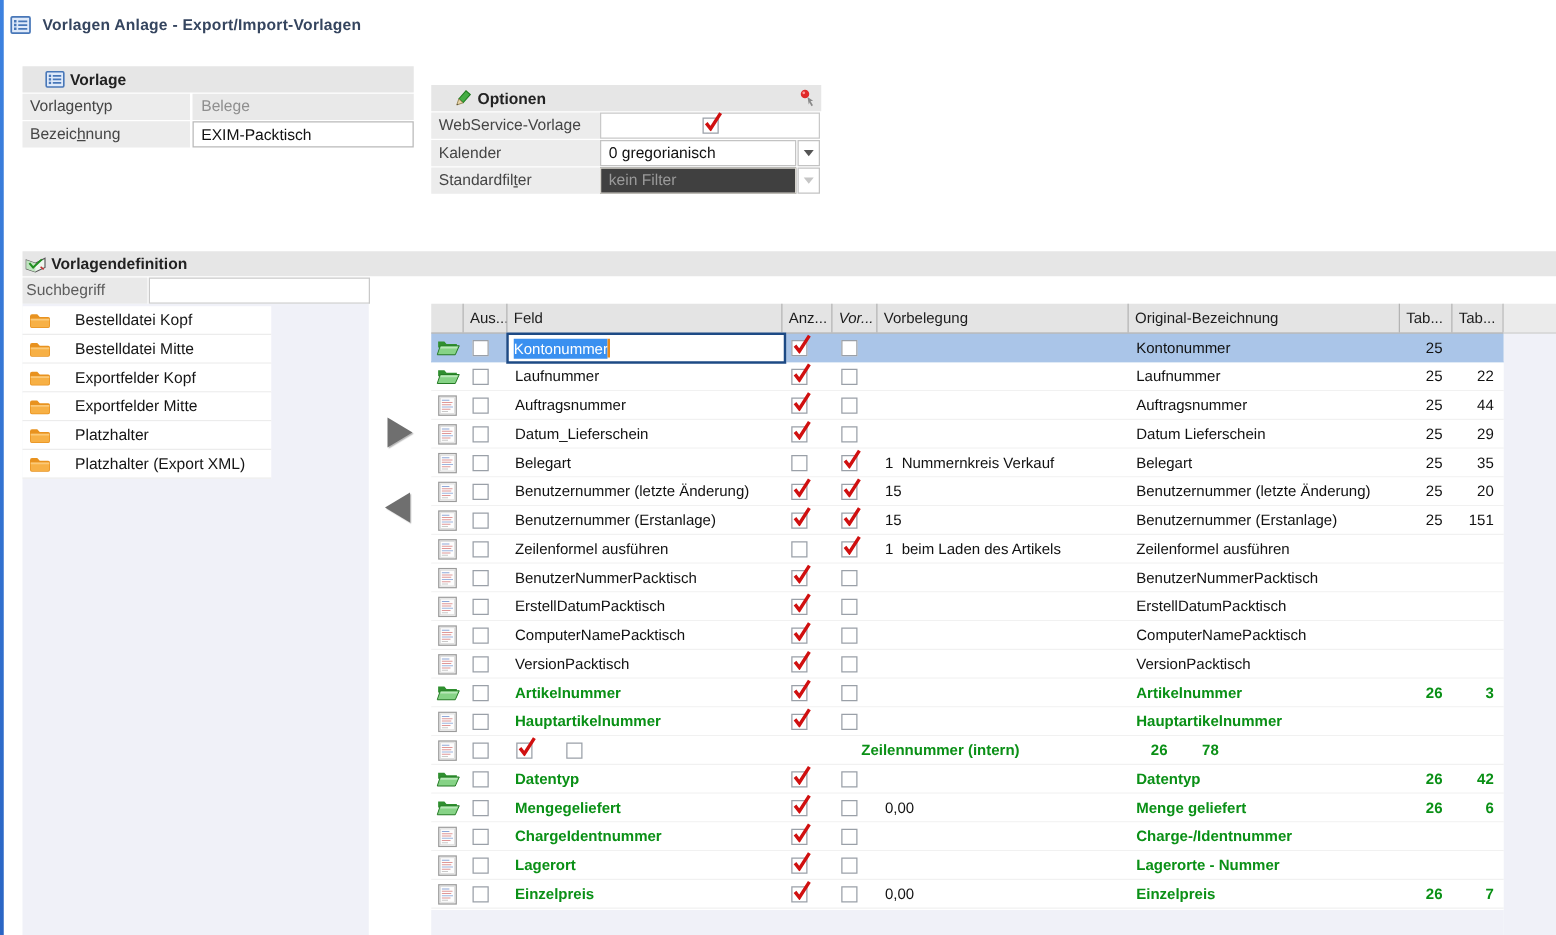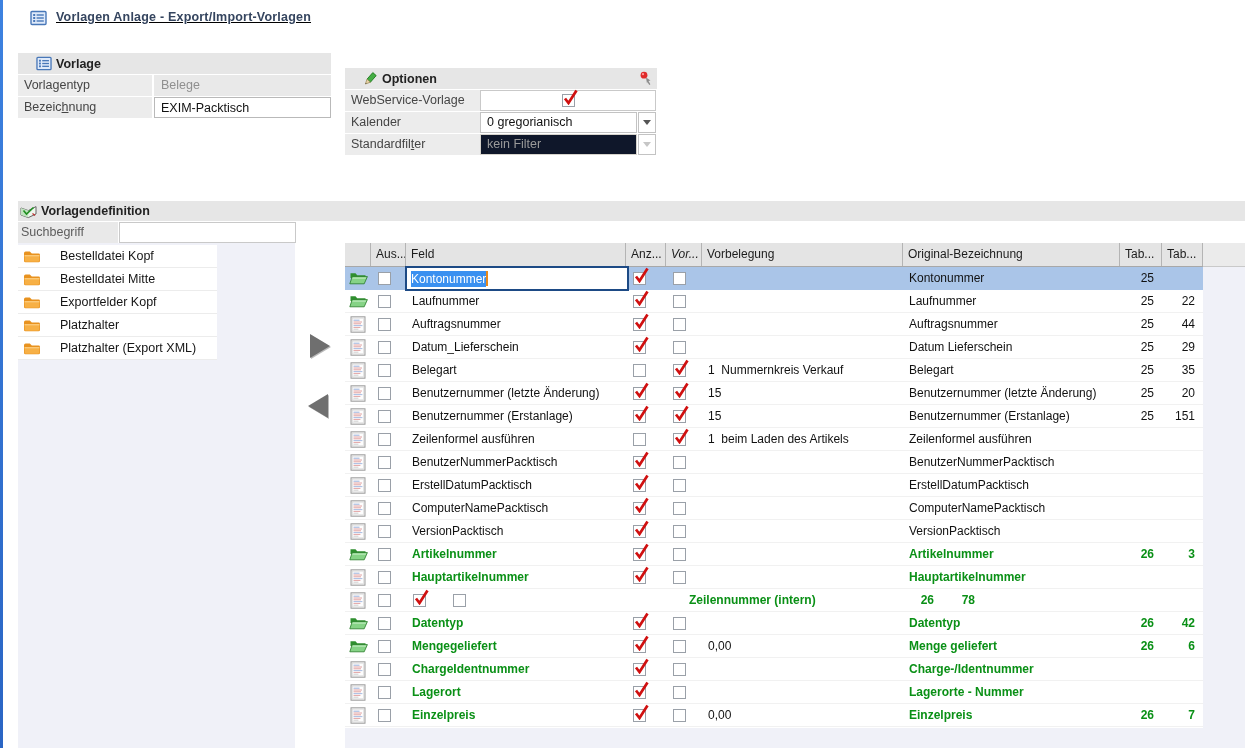--- a/index.html
+++ b/index.html
@@ -6,41 +6,41 @@
   html,body { width:1245px; height:748px; background:#fff; overflow:hidden;
               font-family:"Liberation Sans","DejaVu Sans",sans-serif; }
   .abs { position:absolute; }
   #window { position:relative; width:1245px; height:748px; background:#fff; }
 
   
   #left-strip { left:0; top:0; width:3px; height:748px;
     background:linear-gradient(180deg,#3d82e0,#2a65c4); }
 
   
-  #titlebar { left:30px; top:10px; height:20px; display:flex; gap:9px;text-decoration:underline; }
+  #titlebar { left:8px; top:10px; height:20px; display:flex; align-items:center; gap:9px; }
   #title-text { font-size:12.5px; font-weight:bold; color:#35455f; letter-spacing:.2px; }
 
   
   .group-header { height:21px; background:#e6e6e6; display:flex; align-items:center;
     padding-left:18px; gap:4px; position:relative; }
   .group-title { font-size:12.5px; font-weight:bold; color:#222; }
   .fieldrow { display:flex; margin-top:1px; height:21px; }
   .flabel { background:#ececec; color:#454545; font-size:12.5px; line-height:21px;
     padding-left:6px; }
   .fvalue { font-size:12.5px; line-height:19px; }
   .val-disabled { background:#e9e9e9; color:#8f8f8f; line-height:21px; padding-left:7px; }
   .val-input { background:#fff; border:1px solid #b9b9b9; color:#111; padding-left:6px;
     height:21px; font-size:12.5px; font-family:inherit; outline:none; }
   .combo { background:#fff; border:1px solid #c3c3c3; color:#111; padding-left:6px;
     line-height:19px; height:21px; }
   .combo-btn { width:18px; height:21px; background:#fff; border:1px solid #c3c3c3;
     margin-left:1px; display:flex; align-items:center; justify-content:center; }
   .tri-down { width:0; height:0; border-left:4px solid transparent;
     border-right:4px solid transparent; border-top:5px solid #555; }
-  .combo.disabled { background:#0f172a; color:#9a9a9a; border-color:#d6d3cc; }
+  .combo.disabled { background:#404040; color:#9a9a9a; border-color:#d6d3cc; }
   .combo-btn.disabled .tri-down { border-top-color:#c6c6c6; }
 
   .mn { text-decoration:underline; }
 
   
   .cb { width:13px; height:13px; border:1px solid #9aa0a8; background:#fff; position:relative; }
   .cb .chk { position:absolute; left:-1px; top:-7px; }
 
   
   #def-header { left:18px; top:201px; width:1227px; height:20px; background:#e6e6e6;
@@ -226,20 +226,30 @@
         <span class="tlabel">Exportfelder Kopf</span>
       </div>
       <div class="tree-item">
         <span class="ticon">
           <svg width="18" height="13" viewBox="0 0 18 13">
     <path d="M1 3.2 Q1 1.4 2.6 1.4 H6.8 L8.8 3.6 H15.6 Q17 3.6 17 5 V10.8 Q17 12.3 15.5 12.3 H2.5 Q1 12.3 1 10.8 Z" fill="#e8921f"></path>
     <path d="M1.6 5 H16.4 V10.6 Q16.4 11.7 15.3 11.7 H2.7 Q1.6 11.7 1.6 10.6 Z" fill="#f7b045"></path>
     <path d="M1.6 5 H16.4 V6.4 H1.6 Z" fill="#fbc978"></path>
   </svg>
         </span>
+        <span class="tlabel">Exportfelder Mitte</span>
+      </div>
+      <div class="tree-item">
+        <span class="ticon">
+          <svg width="18" height="13" viewBox="0 0 18 13">
+    <path d="M1 3.2 Q1 1.4 2.6 1.4 H6.8 L8.8 3.6 H15.6 Q17 3.6 17 5 V10.8 Q17 12.3 15.5 12.3 H2.5 Q1 12.3 1 10.8 Z" fill="#e8921f"></path>
+    <path d="M1.6 5 H16.4 V10.6 Q16.4 11.7 15.3 11.7 H2.7 Q1.6 11.7 1.6 10.6 Z" fill="#f7b045"></path>
+    <path d="M1.6 5 H16.4 V6.4 H1.6 Z" fill="#fbc978"></path>
+  </svg>
+        </span>
         <span class="tlabel">Platzhalter</span>
       </div>
       <div class="tree-item">
         <span class="ticon">
           <svg width="18" height="13" viewBox="0 0 18 13">
     <path d="M1 3.2 Q1 1.4 2.6 1.4 H6.8 L8.8 3.6 H15.6 Q17 3.6 17 5 V10.8 Q17 12.3 15.5 12.3 H2.5 Q1 12.3 1 10.8 Z" fill="#e8921f"></path>
     <path d="M1.6 5 H16.4 V10.6 Q16.4 11.7 15.3 11.7 H2.7 Q1.6 11.7 1.6 10.6 Z" fill="#f7b045"></path>
     <path d="M1.6 5 H16.4 V6.4 H1.6 Z" fill="#fbc978"></path>
   </svg>
         </span>

